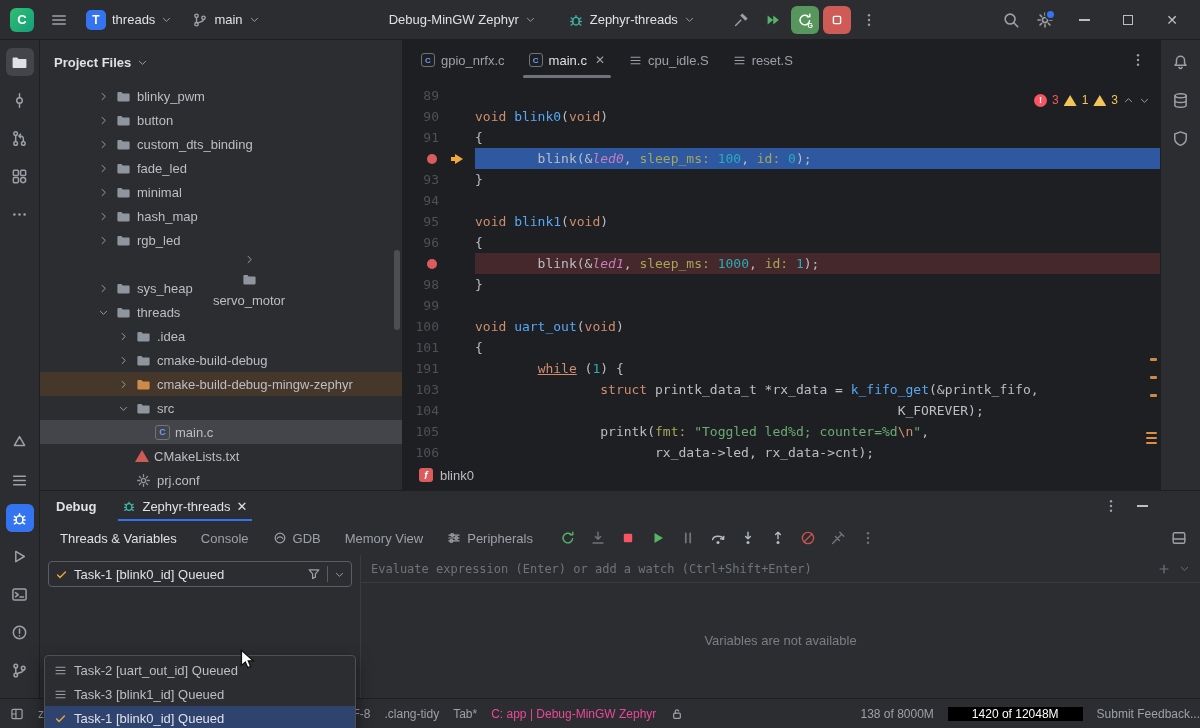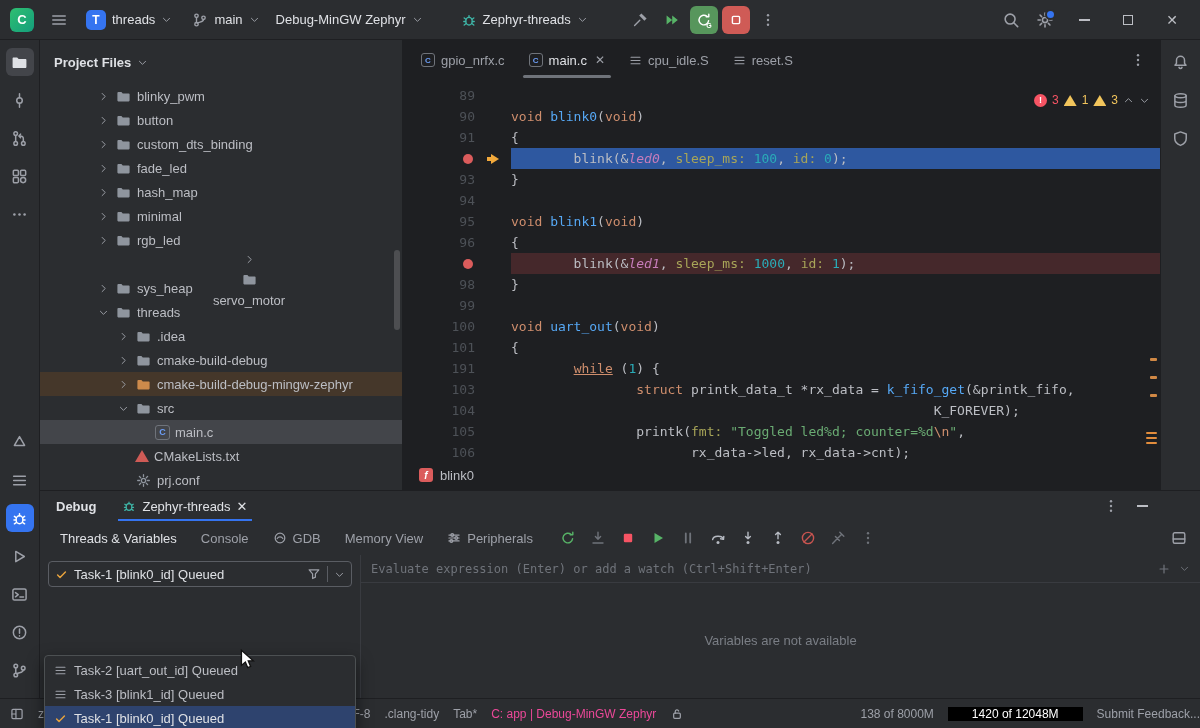--- a/index.html
+++ b/index.html
@@ -13,21 +13,21 @@
   .ic svg { width:16px; height:16px; display:block; }
   .i12 svg { width:11px; height:11px; }
   .i14 svg { width:14px; height:14px; }
   .i18 svg { width:18px; height:18px; }
   .dim { color:#9da0a8; }
   .teal { color:#3fb6a8; }
 
   
   .titlebar { height:40px; background:#2b2d30; display:flex; align-items:center; flex:0 0 40px; padding:0 8px 0 10px; border-bottom:1px solid #1e1f22; }
   .tb-group { display:flex; align-items:center; gap:4px; }
-  .tb-center { flex:1; display:flex; align-items:center; gap:22px; }
+  .tb-center { flex:1; display:flex; align-items:center; justify-content:center; gap:16px; }
   .logo { width:24px; height:24px; border-radius:6px; background:linear-gradient(135deg,#2fbf71,#149e7c); color:#fff; font-weight:bold; font-size:13px; display:flex; align-items:center; justify-content:center; margin-right:6px; }
   .tbtn { width:30px; height:30px; border-radius:6px; display:flex; align-items:center; justify-content:center; color:#9da0a8; }
   .widget { display:flex; align-items:center; gap:6px; height:30px; padding:0 8px; border-radius:6px; color:#dfe1e5; }
   .pavatar { width:20px; height:20px; border-radius:5px; background:#3574f0; color:#fff; font-size:12px; font-weight:bold; display:flex; align-items:center; justify-content:center; }
   .wlabel { white-space:nowrap; }
   .actbtn { width:28px; height:28px; border-radius:6px; display:flex; align-items:center; justify-content:center; }
   .actbtn.greenbox { background:#57965c; color:#fff; position:relative; }
   .actbtn.greenbox .sub { position:absolute; font-size:7px; font-weight:bold; color:#fff; bottom:5px; right:6px; }
   .actbtn.redbox { background:#cf5b56; color:#fff; }
   .gear-wrap { position:relative; }
@@ -73,21 +73,21 @@
   .tabbar { height:40px; display:flex; align-items:center; padding-left:6px; flex:0 0 40px; }
   .etab { height:40px; display:flex; align-items:center; gap:6px; padding:0 12px; position:relative; color:#9da0a8; }
   .etab.active { color:#dfe1e5; }
   .etab.active::after { content:""; position:absolute; left:6px; right:6px; bottom:2px; height:3px; border-radius:2px; background:#6f737a; }
   .etab .close { color:#9da0a8; font-size:12px; margin-left:2px; }
   .tab-kebab { margin-left:auto; margin-right:14px; color:#9da0a8; }
   .cfile-sm { width:14px; height:14px; border:1px solid #6f737a; border-radius:3px; color:#6c9ef8; font-size:8px; font-weight:bold; display:inline-flex; align-items:center; justify-content:center; }
   .sfile-sm { color:#9da0a8; } .sfile-sm svg { width:13px; height:13px; }
 
   .code-area { height:380px; overflow:hidden; font-family:"DejaVu Sans Mono",monospace; font-size:13px; line-height:21px; padding-top:5px; position:relative; flex:0 0 380px; }
-  .cl { display:flex; height:21px;margin-left:36px; }
+  .cl { display:flex; height:21px; }
   .cl .num { width:48px; text-align:right; padding-right:12px; color:#4d5157; flex:0 0 48px; display:flex; align-items:center; justify-content:flex-end; }
   .cl .gico { width:24px; flex:0 0 24px; display:flex; align-items:center; }
   .cl .txt { flex:1; white-space:pre; }
   .bp-dot { width:10px; height:10px; border-radius:50%; background:#db5c5c; display:inline-block; margin-right:2px; }
   .exec-arrow { width:0; height:0; border-left:8px solid #f2a93c; border-top:5px solid transparent; border-bottom:5px solid transparent; position:relative; margin-left:4px; }
   .exec-arrow::before { content:""; position:absolute; left:-12px; top:-2px; width:5px; height:4px; background:#f2a93c; }
   .hl-exec .txt { background:#2e58a0; }
   .hl-bp .txt { background:#45282b; }
   .tk-kw { color:#cf8e6d; } .tk-kwu { color:#cf8e6d; text-decoration:underline; }
   .tk-fn { color:#56a8f5; } .tk-num { color:#2aacb8; } .tk-str { color:#6aab73; }
@@ -452,34 +452,34 @@
                 <span class="chev">
                   <svg viewBox="0 0 16 16" fill="none" stroke="currentColor" stroke-width="1.4" stroke-linecap="round" stroke-linejoin="round">
                     <path d="M6 3.5L10.5 8L6 12.5"></path>
                   </svg>
                 </span>
                 <span class="tico i-folder">
                   <svg viewBox="0 0 16 16" fill="currentColor" stroke="none">
                     <path d="M1.5 4.2c0-.5.4-.9.9-.9h3.4l1.4 1.5h6.4c.5 0 .9.4.9.9v6.6c0 .5-.4.9-.9.9H2.4c-.5 0-.9-.4-.9-.9z"></path>
                   </svg>
                 </span>
+                <span class="tlabel">minimal</span>
+              </div>
+              <div class="tree-row" style="padding-left: 56px;">
+                <span class="chev">
+                  <svg viewBox="0 0 16 16" fill="none" stroke="currentColor" stroke-width="1.4" stroke-linecap="round" stroke-linejoin="round">
+                    <path d="M6 3.5L10.5 8L6 12.5"></path>
+                  </svg>
+                </span>
+                <span class="tico i-folder">
+                  <svg viewBox="0 0 16 16" fill="currentColor" stroke="none">
+                    <path d="M1.5 4.2c0-.5.4-.9.9-.9h3.4l1.4 1.5h6.4c.5 0 .9.4.9.9v6.6c0 .5-.4.9-.9.9H2.4c-.5 0-.9-.4-.9-.9z"></path>
+                  </svg>
+                </span>
                 <span class="tlabel">hash_map</span>
-              </div>
-              <div class="tree-row" style="padding-left: 56px;">
-                <span class="chev">
-                  <svg viewBox="0 0 16 16" fill="none" stroke="currentColor" stroke-width="1.4" stroke-linecap="round" stroke-linejoin="round">
-                    <path d="M6 3.5L10.5 8L6 12.5"></path>
-                  </svg>
-                </span>
-                <span class="tico i-folder">
-                  <svg viewBox="0 0 16 16" fill="currentColor" stroke="none">
-                    <path d="M1.5 4.2c0-.5.4-.9.9-.9h3.4l1.4 1.5h6.4c.5 0 .9.4.9.9v6.6c0 .5-.4.9-.9.9H2.4c-.5 0-.9-.4-.9-.9z"></path>
-                  </svg>
-                </span>
-                <span class="tlabel">minimal</span>
               </div>
               <div class="tree-row" style="padding-left: 56px;">
                 <span class="chev">
                   <svg viewBox="0 0 16 16" fill="none" stroke="currentColor" stroke-width="1.4" stroke-linecap="round" stroke-linejoin="round">
                     <path d="M6 3.5L10.5 8L6 12.5"></path>
                   </svg>
                 </span>
                 <span class="tico i-folder">
                   <svg viewBox="0 0 16 16" fill="currentColor" stroke="none">
                     <path d="M1.5 4.2c0-.5.4-.9.9-.9h3.4l1.4 1.5h6.4c.5 0 .9.4.9.9v6.6c0 .5-.4.9-.9.9H2.4c-.5 0-.9-.4-.9-.9z"></path>

